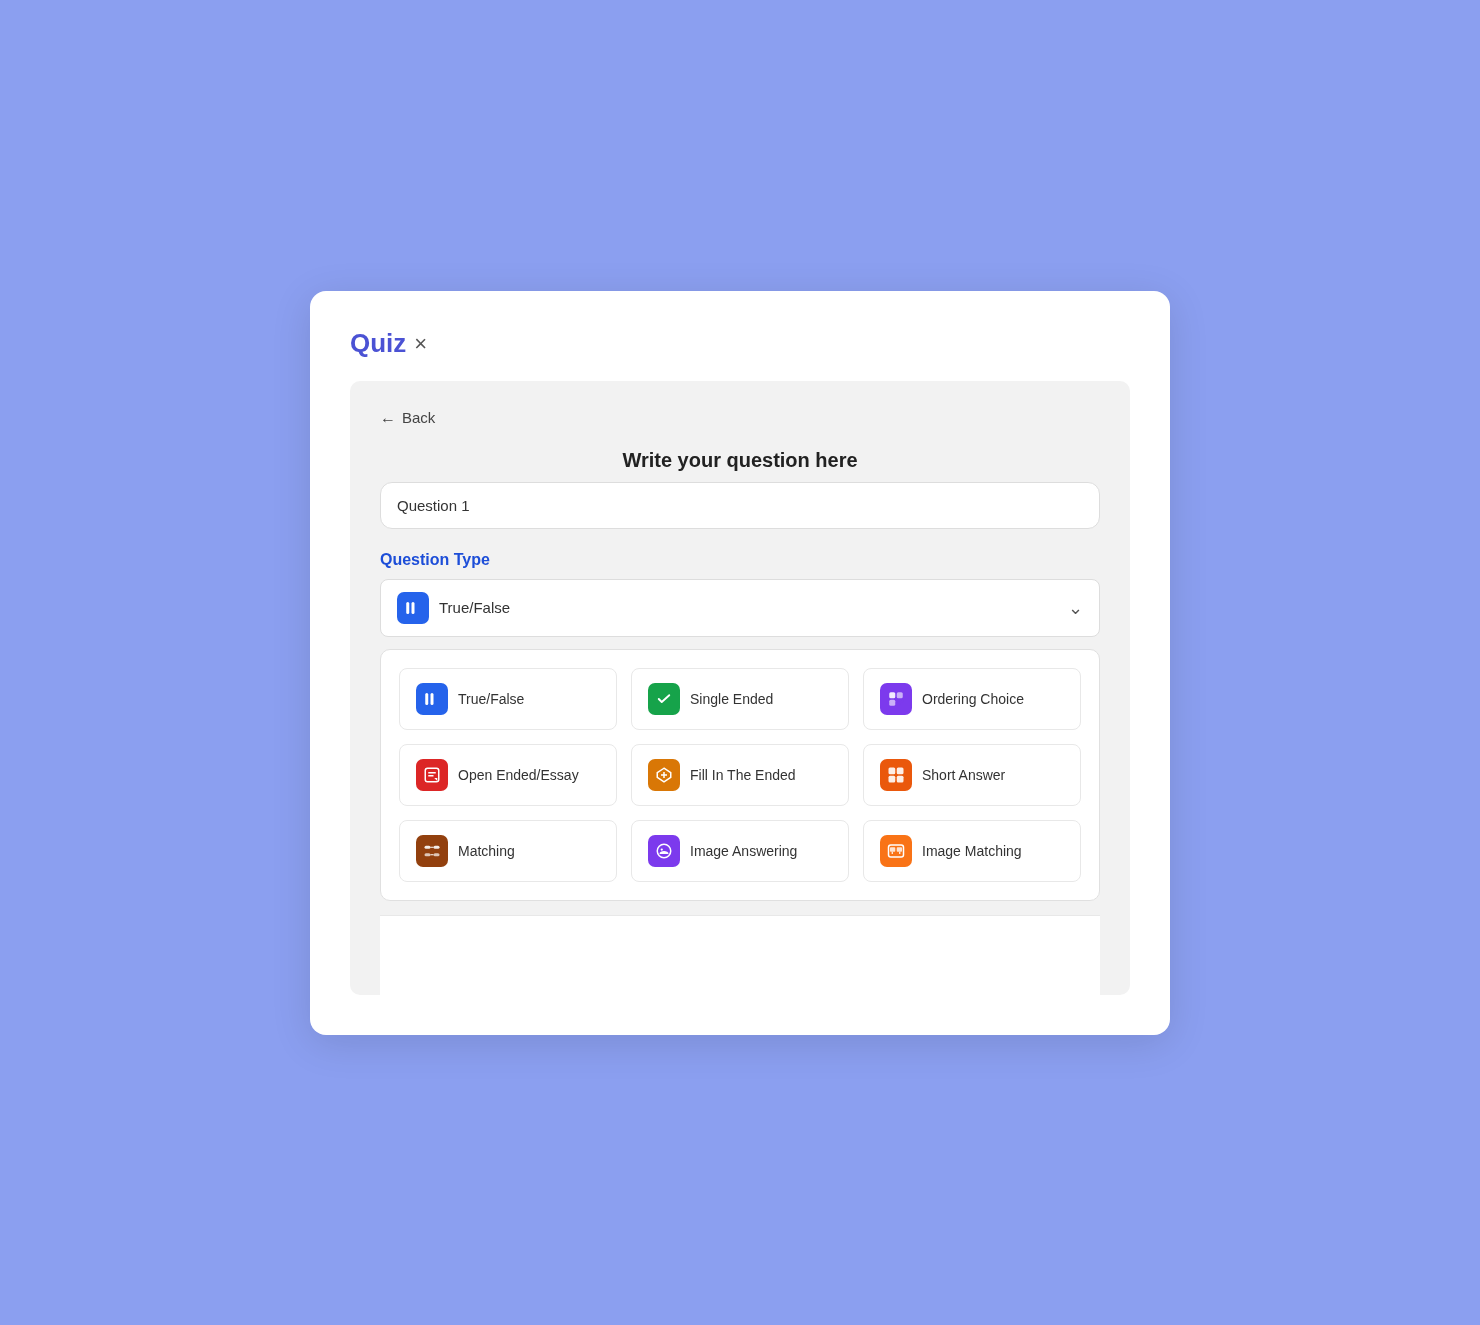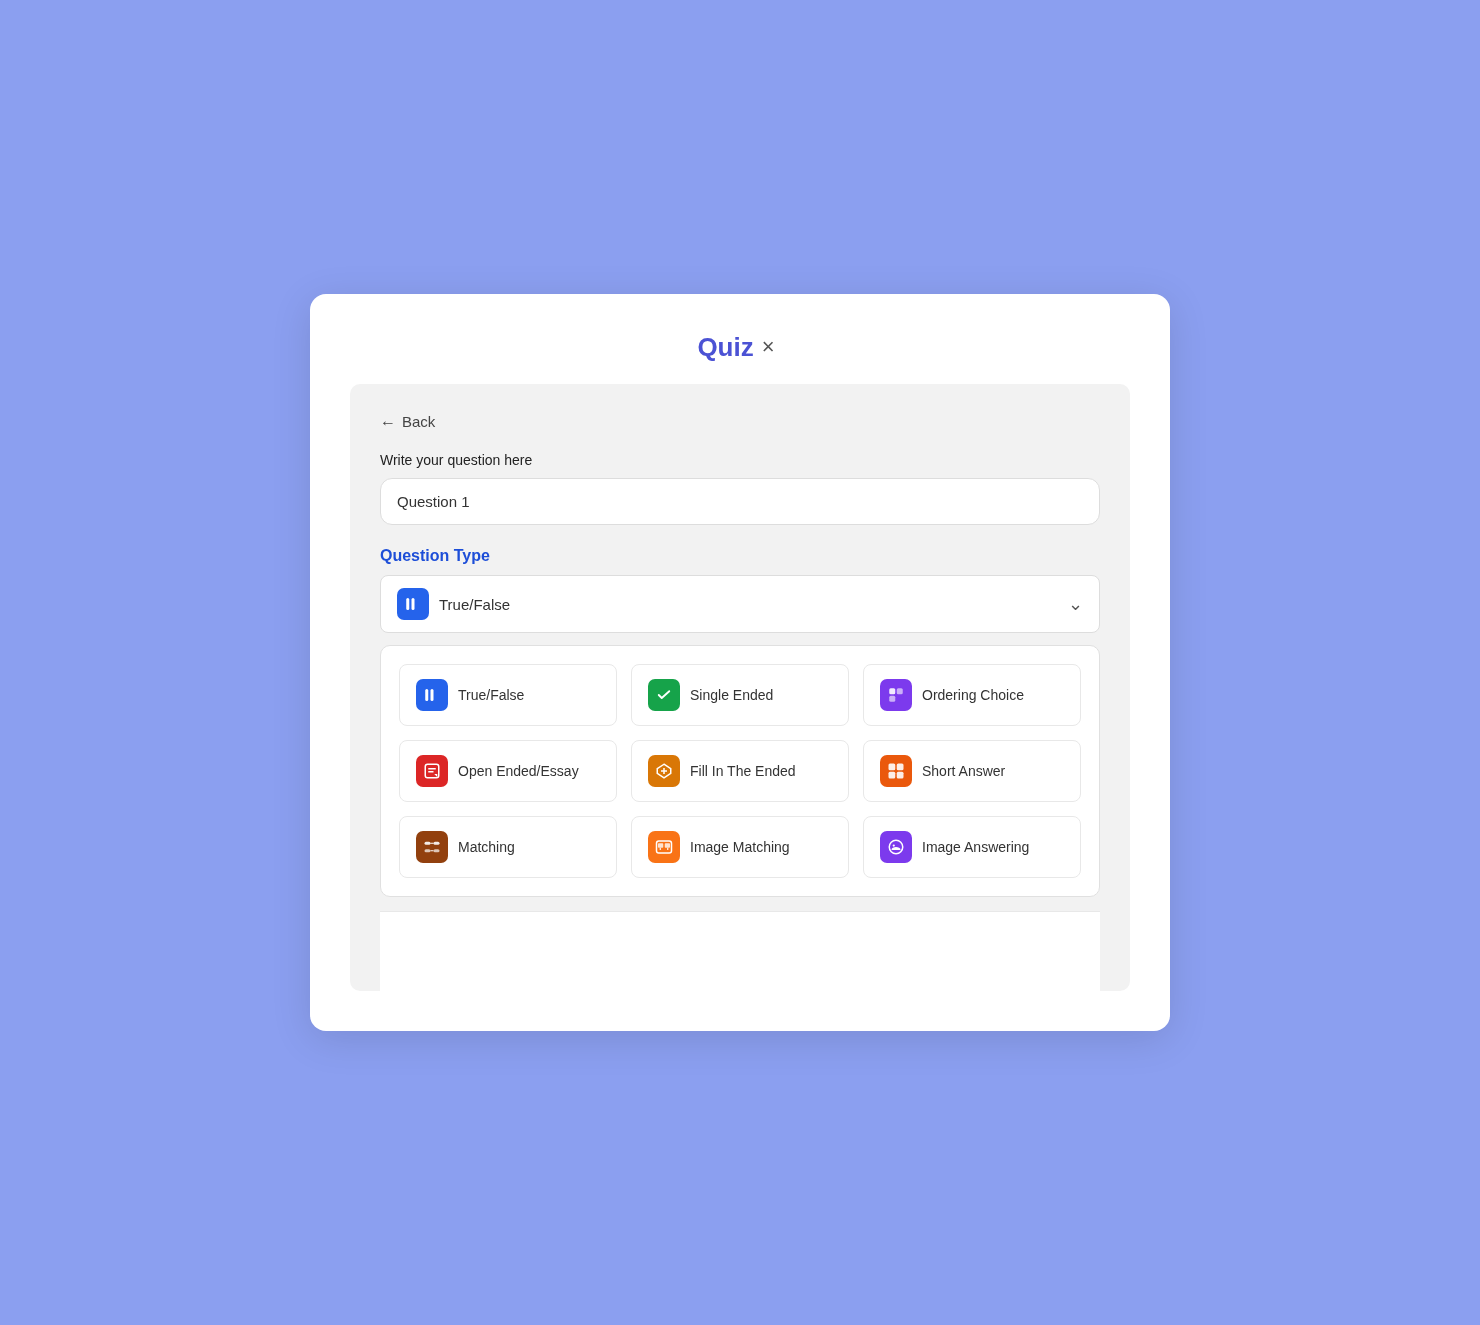--- a/index.html
+++ b/index.html
@@ -14,21 +14,21 @@
     .modal-wrapper {
       background: #ffffff;
       border-radius: 16px;
       width: 860px;
       padding: 36px 40px 40px 40px;
       position: relative;
       box-shadow: 0 8px 40px rgba(0,0,0,0.12);
     }
     .modal-header {
       display: flex;
-      justify-content: center;
+      justify-content: flex-start;
       align-items: center;
       margin-bottom: 20px;
     }
     .modal-title {
       font-size: 26px;
       font-weight: 700;
       color: #4b52d4;
     }
     .close-btn {
       background: none;
@@ -54,24 +54,25 @@
       cursor: pointer;
       margin-bottom: 22px;
       background: none;
       border: none;
       padding: 0;
     }
     .back-arrow {
       font-size: 16px;
     }
     .section-label {
-      font-size: 14px;
-      font-weight: 400;
+      font-size: 20px;
+      font-weight: 700;
       color: #222;
       margin-bottom: 10px;
+      text-align: center;
     }
     .question-input {
       width: 100%;
       padding: 14px 16px;
       border: 1.5px solid #ddd;
       border-radius: 12px;
       font-size: 15px;
       color: #333;
       background: #fff;
       outline: none;
@@ -277,42 +278,42 @@
                 <rect x="2" y="15" width="8" height="4" rx="2" fill="white" opacity="0.7"></rect>
                 <rect x="14" y="15" width="8" height="4" rx="2" fill="white" opacity="0.7"></rect>
                 <line x1="10" y1="7" x2="14" y2="7" stroke="white" stroke-width="1.5"></line>
                 <line x1="10" y1="17" x2="14" y2="17" stroke="white" stroke-width="1.5"></line>
               </svg>
           </div>
           <span class="type-option-label">Matching</span>
         </div>
 
         <div class="type-option">
+          <div class="type-icon bg-violet">
+            <svg viewBox="0 0 24 24" fill="white" width="18" height="18">
+                <circle cx="12" cy="12" r="9" fill="none" stroke="white" stroke-width="2"></circle>
+                <circle cx="9" cy="10" r="1.5" fill="white"></circle>
+                <path d="M6 16c0-3 3-4 6-4s6 1 6 4" fill="white"></path>
+              </svg>
+          </div>
+          <span class="type-option-label">Image Answering</span>
+        </div>
+
+        <div class="type-option">
           <div class="type-icon bg-orange2">
             <svg viewBox="0 0 24 24" fill="white" width="18" height="18">
                 <rect x="2" y="4" width="20" height="16" rx="3" fill="none" stroke="white" stroke-width="2"></rect>
                 <rect x="4" y="7" width="7" height="6" rx="1" fill="white" opacity="0.8"></rect>
                 <rect x="13" y="7" width="7" height="6" rx="1" fill="white" opacity="0.8"></rect>
                 <line x1="7" y1="16" x2="7" y2="13" stroke="white" stroke-width="1.5"></line>
                 <line x1="17" y1="16" x2="17" y2="13" stroke="white" stroke-width="1.5"></line>
               </svg>
           </div>
           <span class="type-option-label">Image Matching</span>
         </div>
 
-        <div class="type-option">
-          <div class="type-icon bg-violet">
-            <svg viewBox="0 0 24 24" fill="white" width="18" height="18">
-                <circle cx="12" cy="12" r="9" fill="none" stroke="white" stroke-width="2"></circle>
-                <circle cx="9" cy="10" r="1.5" fill="white"></circle>
-                <path d="M6 16c0-3 3-4 6-4s6 1 6 4" fill="white"></path>
-              </svg>
-          </div>
-          <span class="type-option-label">Image Answering</span>
-        </div>
-
 
       </div>
     </div>
 
     <div class="bottom-spacer"></div>
   </div>
 </div>
 
 </body></html>

